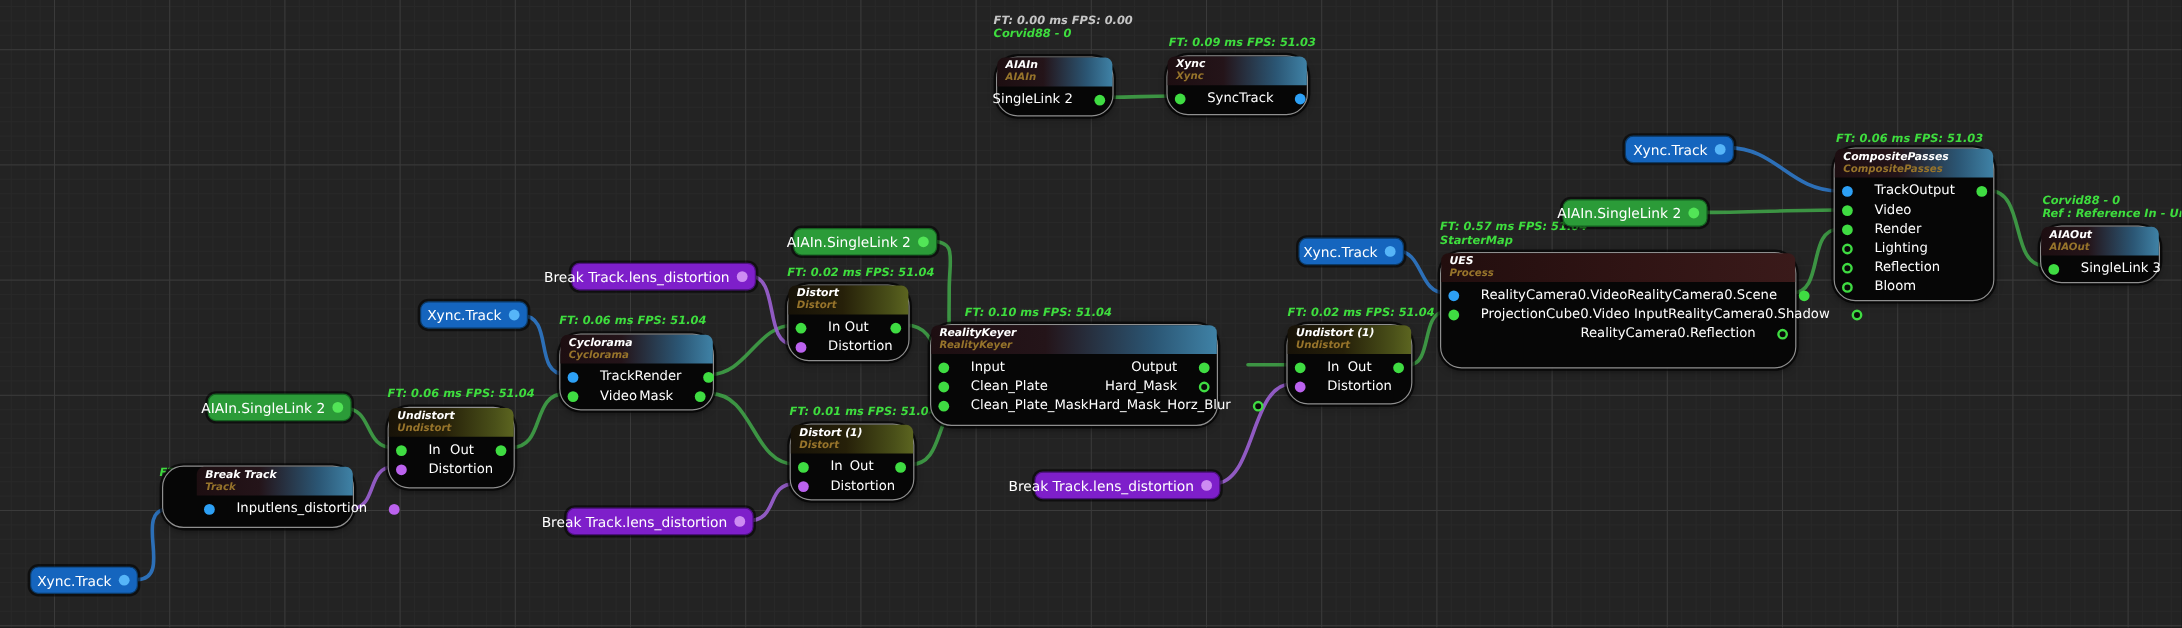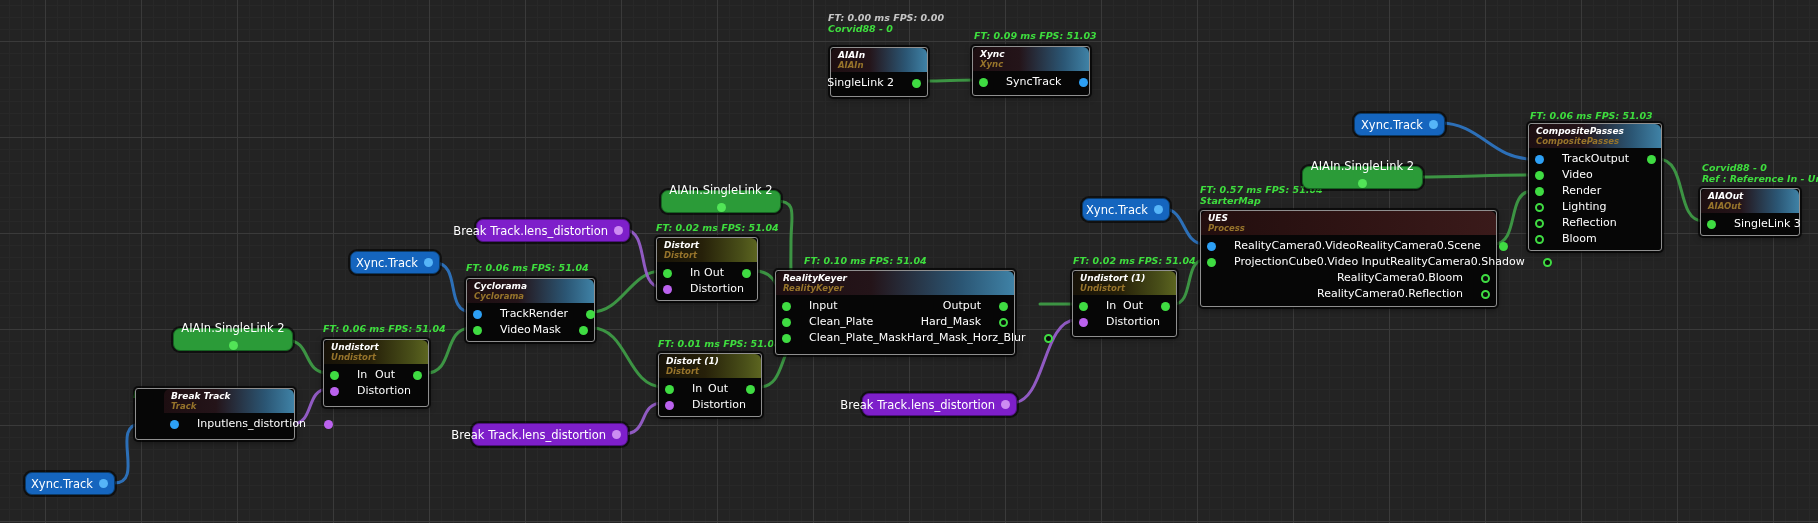--- a/index.html
+++ b/index.html
@@ -11,21 +11,21 @@
       linear-gradient(90deg,#3a3a3a 1px, transparent 1px),
       linear-gradient(#282828 1px, transparent 1px),
       linear-gradient(90deg,#282828 1px, transparent 1px);
     background-size:96px 96px,96px 96px,12px 12px,12px 12px;
     background-position:45px 41px,45px 41px,9px 5px,9px 5px;}
   svg.wires{position:absolute;left:0;top:0;z-index:1;}
   svg.wires path{fill:none;stroke-width:3;stroke-linecap:round;opacity:.92;}
   .w-green{stroke:#3f9e47;} .w-blue{stroke:#2e76c4;} .w-purple{stroke:#9a5fd0;}
 
   .node{position:absolute;z-index:3;background:#060606;border:1px solid #8f8f8f;
-    border-radius:3px;box-shadow:0 0 0 2px rgba(0,0,0,.65),0 2px 6px rgba(0,0,0,.5);
+    border-radius:18px;box-shadow:0 0 0 2px rgba(0,0,0,.65),0 2px 6px rgba(0,0,0,.5);
     display:flex;flex-direction:column;box-sizing:border-box;}
   .nhead{height:24px;flex:0 0 24px;border-radius:6px 6px 0 0;padding:2px 7px 0;box-sizing:border-box;}
   .hdr-blue{background:linear-gradient(90deg,#1d0e11 0%,#241419 40%,#2b5674 78%,#3f82a6 100%);}
   .hdr-olive{background:linear-gradient(90deg,#171208 0%,#262009 45%,#4a5019 85%,#5c6520 100%);}
   .hdr-maroon{background:linear-gradient(90deg,#220e0e 0%,#301414 55%,#3a1a1a 100%);}
   .ntitle{font-size:9px;font-weight:bold;font-style:italic;color:#fff;line-height:11px;white-space:nowrap;}
   .nsub{font-size:8.5px;font-weight:bold;font-style:italic;color:#97742b;line-height:9px;white-space:nowrap;}
   .nrows{flex:1;padding:3px 0 3px;}
   .row{height:16px;display:flex;align-items:center;justify-content:space-between;padding:0 6px;}
   .row.right-only{justify-content:flex-end;}
@@ -33,21 +33,21 @@
   .plabel{line-height:12px;}
   .dot{width:9px;height:9px;border-radius:50%;flex:0 0 auto;}
   .dot.green{background:#3fdc42;} .dot.blue{background:#2da0f5;} .dot.purple{background:#bb62ee;}
   .dot.hollow{width:5px;height:5px;background:#0a0a0a;border:2px solid #3fdc42;}
 
   .pill{position:absolute;z-index:3;height:23px;box-sizing:border-box;border-radius:7px;
     display:flex;align-items:center;justify-content:flex-end;gap:6px;padding:0 6px;
     color:#fff;font-size:11.5px;white-space:nowrap;box-shadow:0 0 0 2px rgba(0,0,0,.55);}
   .pill .pdot{width:9px;height:9px;border-radius:50%;flex:0 0 auto;}
   .pill.blue{background:#1565be;border:1px solid #0c3a66;} .pill.blue .pdot{background:#56b5f8;}
-  .pill.green{background:#2b9b38;border:1px solid #166322;flex-direction:column;} .pill.green .pdot{background:#52e557;}
+  .pill.green{background:#2b9b38;border:1px solid #166322;} .pill.green .pdot{background:#52e557;}
   .pill.purple{background:#7e1fca;border:1px solid #4d1180;} .pill.purple .pdot{background:#cd8cf2;}
 
   .fps{position:absolute;z-index:2;font-size:9.5px;font-weight:bold;font-style:italic;
     color:#3edd3e;line-height:11px;white-space:nowrap;}
   .fps .gray{color:#c6c6c6;}
 </style>
 </head>
 <body>
 
 <div class="canvas">
@@ -399,26 +399,20 @@
             <span class="dot green"></span>
             <span class="plabel">ProjectionCube0.Video Input</span>
           </div>
         <div class="port">
             <span class="plabel">RealityCamera0.Shadow</span>
             <span class="dot hollow"></span>
           </div>
       </div>
       <div class="row right-only">
         <div class="port">
-            <span class="plabel">RealityCamera0.Bloom</span>
-            <span class="dot hollow"></span>
-          </div>
-      </div>
-      <div class="row right-only">
-        <div class="port">
             <span class="plabel">RealityCamera0.Reflection</span>
             <span class="dot hollow"></span>
           </div>
       </div>
     </div>
   </div>
 
   <div class="node" style="left:1528px;top:123px;width:134px;height:128px;">
     <div class="nhead hdr-blue">
       <div class="ntitle">CompositePasses</div>

